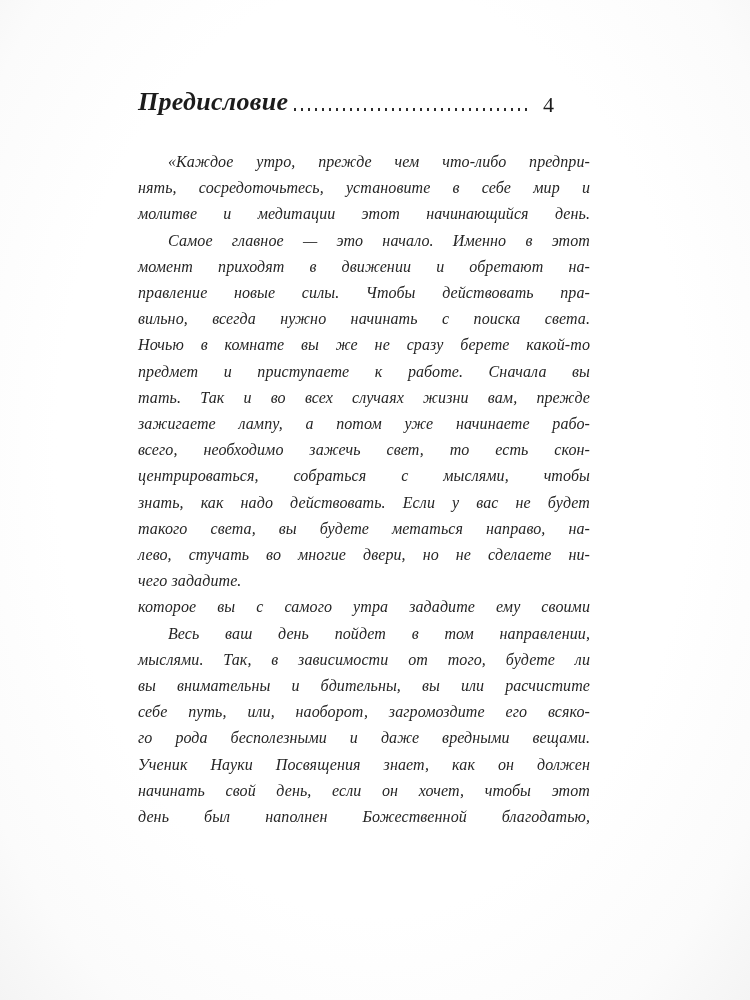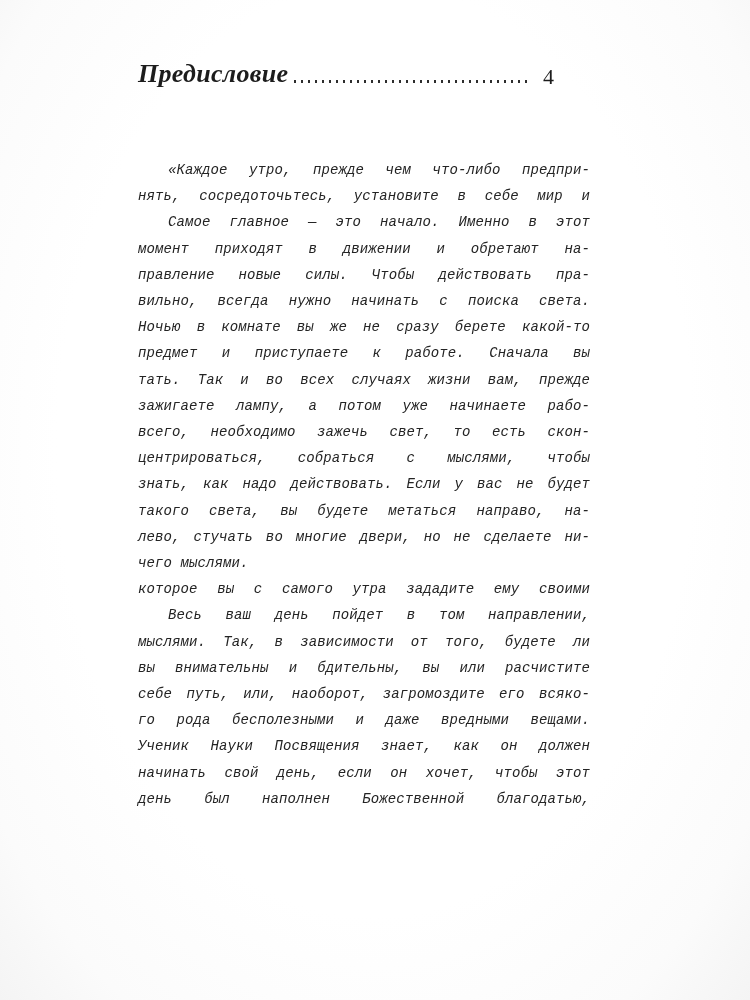--- a/index.html
+++ b/index.html
@@ -14,21 +14,21 @@
     font-family: "Liberation Serif", serif;
     overflow: hidden;
   }
   .page {
     position: absolute;
     inset: 0;
   }
   .toc-header {
     position: absolute;
     left: 138px;
-    top: 60px;
+    top: 88px;
     width: 416px;
     display: flex;
     align-items: flex-end;
     text-align: center;
   }
   .toc-title {
     font-family: "Liberation Serif", serif;
     font-style: italic;
     font-weight: bold;
     font-size: 26px;
@@ -47,25 +47,25 @@
     font-family: "Liberation Serif", serif;
     font-size: 22px;
     line-height: 1;
     color: #1c1c1c;
     padding-left: 14px;
     margin-bottom: 1px;
   }
   .body-text {
     position: absolute;
     left: 138px;
-    top: 157px;
+    top: 149px;
     width: 452px;
-    font-family: Liberation Mono, monospace;
+    font-family: Liberation Serif, serif;
     font-style: italic;
-    font-size: 14px;
+    font-size: 16px;
     line-height: 26.2px;
     color: #242424;
     letter-spacing: 0.1px;
   }
   .line {
     text-align: justify;
     text-align-last: justify;
     white-space: normal;
   }
   .line.first {
@@ -82,34 +82,35 @@
 
   <div class="toc-header">
     <span class="toc-title">Предисловие</span>
     <span class="toc-leader"></span>
     <span class="toc-pagenum">4</span>
   </div>
 
   <div class="body-text">
       <div class="line first">«Каждое утро, прежде чем что-либо предпри-</div>
       <div class="line">нять, сосредоточьтесь, установите в себе мир и</div>
+      <div class="line">молитве и медитации этот начинающийся день.</div>
       <div class="line first">Самое главное — это начало. Именно в этот</div>
       <div class="line">момент приходят в движении и обретают на-</div>
       <div class="line">правление новые силы. Чтобы действовать пра-</div>
       <div class="line">вильно, всегда нужно начинать с поиска света.</div>
       <div class="line">Ночью в комнате вы же не сразу берете какой-то</div>
       <div class="line">предмет и приступаете к работе. Сначала вы</div>
       <div class="line">тать. Так и во всех случаях жизни вам, прежде</div>
       <div class="line">зажигаете лампу, а потом уже начинаете рабо-</div>
       <div class="line">всего, необходимо зажечь свет, то есть скон-</div>
       <div class="line">центрироваться, собраться с мыслями, чтобы</div>
       <div class="line">знать, как надо действовать. Если у вас не будет</div>
       <div class="line">такого света, вы будете метаться направо, на-</div>
       <div class="line">лево, стучать во многие двери, но не сделаете ни-</div>
-      <div class="line short-last">чего мыслями.</div>
+      <div class="line short-last">чего зададите.</div>
       <div class="line">которое вы с самого утра зададите ему своими</div>
       <div class="line first">Весь ваш день пойдет в том направлении,</div>
       <div class="line">мыслями. Так, в зависимости от того, будете ли</div>
       <div class="line">вы внимательны и бдительны, вы или расчистите</div>
       <div class="line">себе путь, или, наоборот, загромоздите его всяко-</div>
       <div class="line">го рода бесполезными и даже вредными вещами.</div>
       <div class="line">Ученик Науки Посвящения знает, как он должен</div>
       <div class="line">начинать свой день, если он хочет, чтобы этот</div>
       <div class="line">день был наполнен Божественной благодатью,</div>
     </div>

